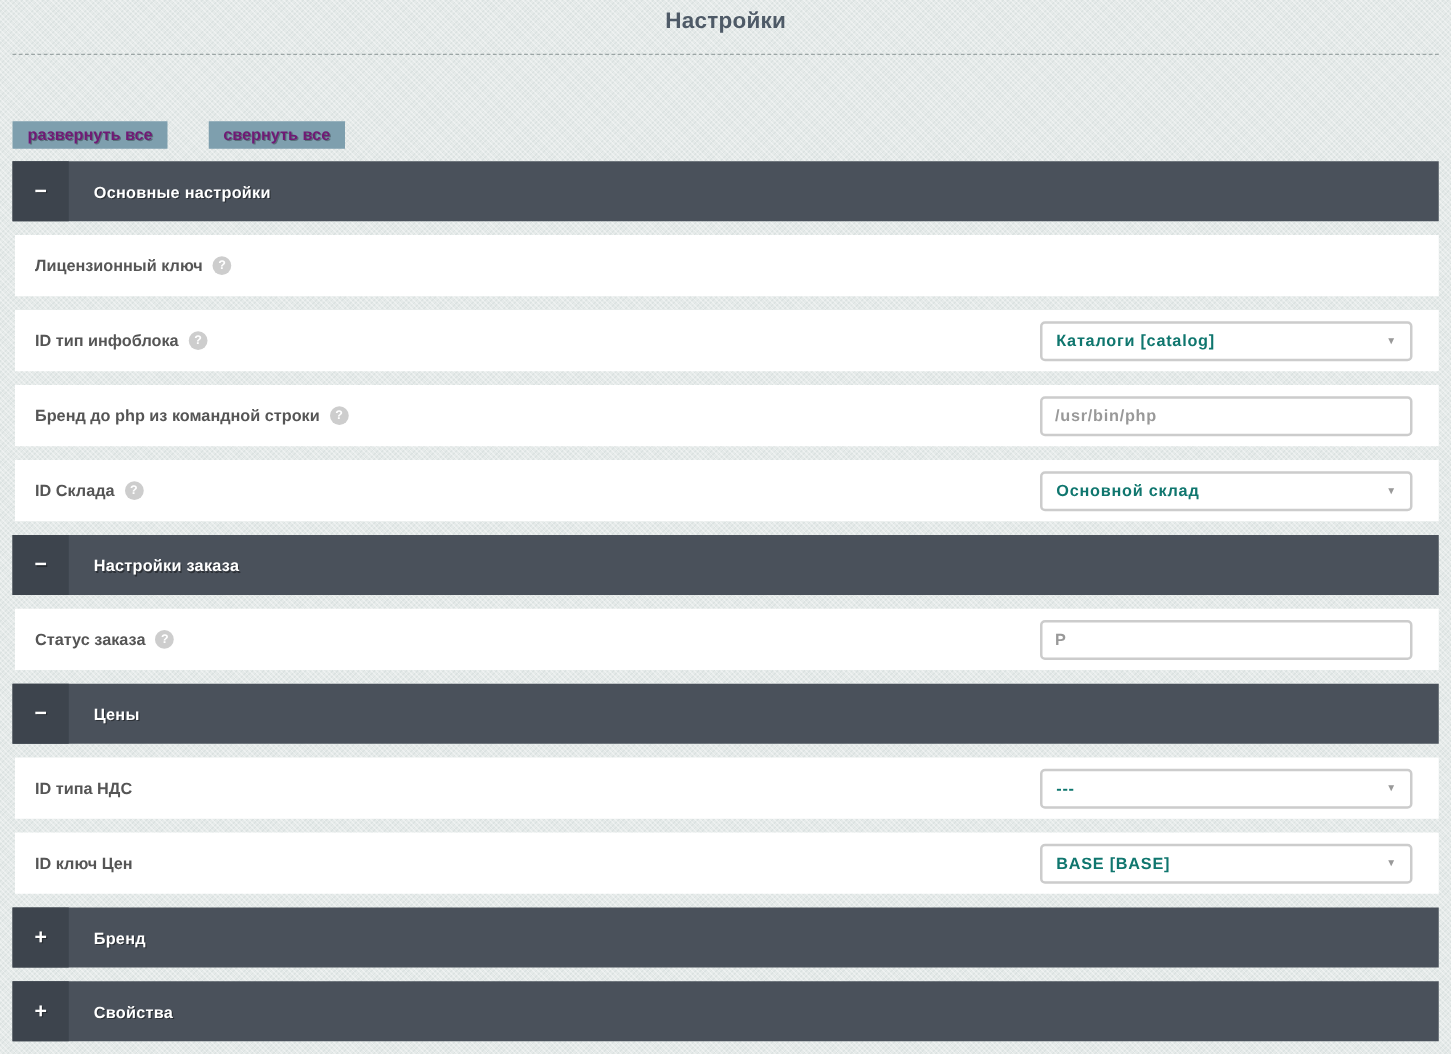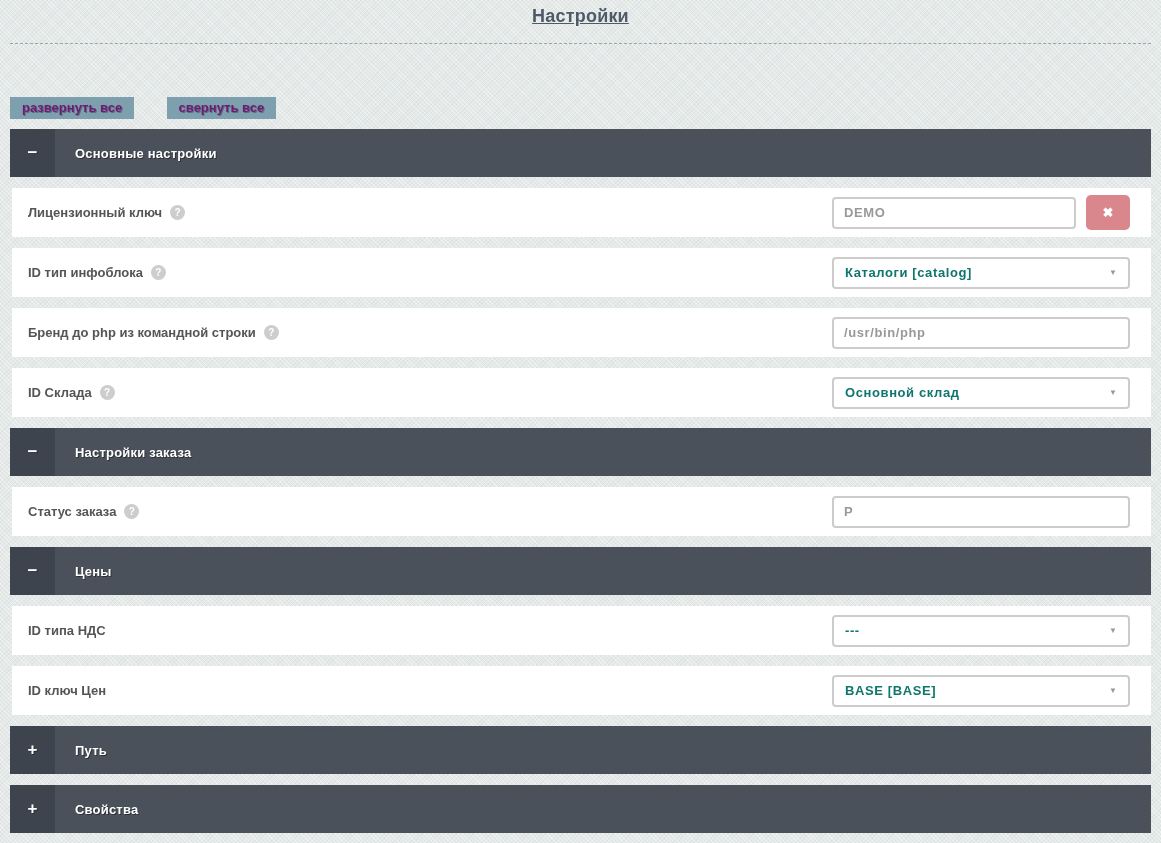--- a/index.html
+++ b/index.html
@@ -14,21 +14,20 @@
       repeating-linear-gradient(45deg, rgba(255,255,255,.35) 0 1px, transparent 1px 3px),
       repeating-linear-gradient(-45deg, rgba(185,198,198,.22) 0 1px, transparent 1px 3px);
   }
   .page-title {
     text-align: center;
     padding-top: 6px;
     font-size: 18px;
     font-weight: bold;
     color: #4e5a67;
     letter-spacing: 0.2px;
-    text-decoration: underline;
   }
   .divider {
     border: none;
     border-top: 1px dashed #9ba5a5;
     margin: 16px 10px 0 10px;
   }
   .toolbar { margin: 53px 0 0 10px; height: 22px; }
   .btn {
     display: inline-block;
     background: #7e9fae;
@@ -167,26 +166,20 @@
             <span class="glyph">−</span>
           </div>
       <div class="section-title">Основные настройки</div>
     </div>
     <div class="rows">
   <div class="row">
     <div class="row-label-wrap">
       <span class="row-label">Лицензионный ключ</span>
       <span class="help-icon">?</span>
     </div>
-    <div class="row-control">
-              <input type="text" class="text-input" value="DEMO" style="">
-              <button class="clear-btn">
-                <span>✖</span>
-              </button>
-            </div>
   </div>
 
   <div class="row">
     <div class="row-label-wrap">
       <span class="row-label">ID тип инфоблока</span>
       <span class="help-icon">?</span>
     </div>
     <div class="row-control">
               <div class="select">
                 <span class="select-value">Каталоги [catalog]</span>
@@ -274,21 +267,21 @@
             </div>
   </div>
 </div>
   </div>
 
   <div class="section">
     <div class="section-header">
       <div class="section-toggle">
             <span class="glyph">+</span>
           </div>
-      <div class="section-title">Путь</div>
+      <div class="section-title">Бренд</div>
     </div>
     <div class="rows"></div>
   </div>
 
   <div class="section">
     <div class="section-header">
       <div class="section-toggle">
             <span class="glyph">+</span>
           </div>
       <div class="section-title">Свойства</div>

